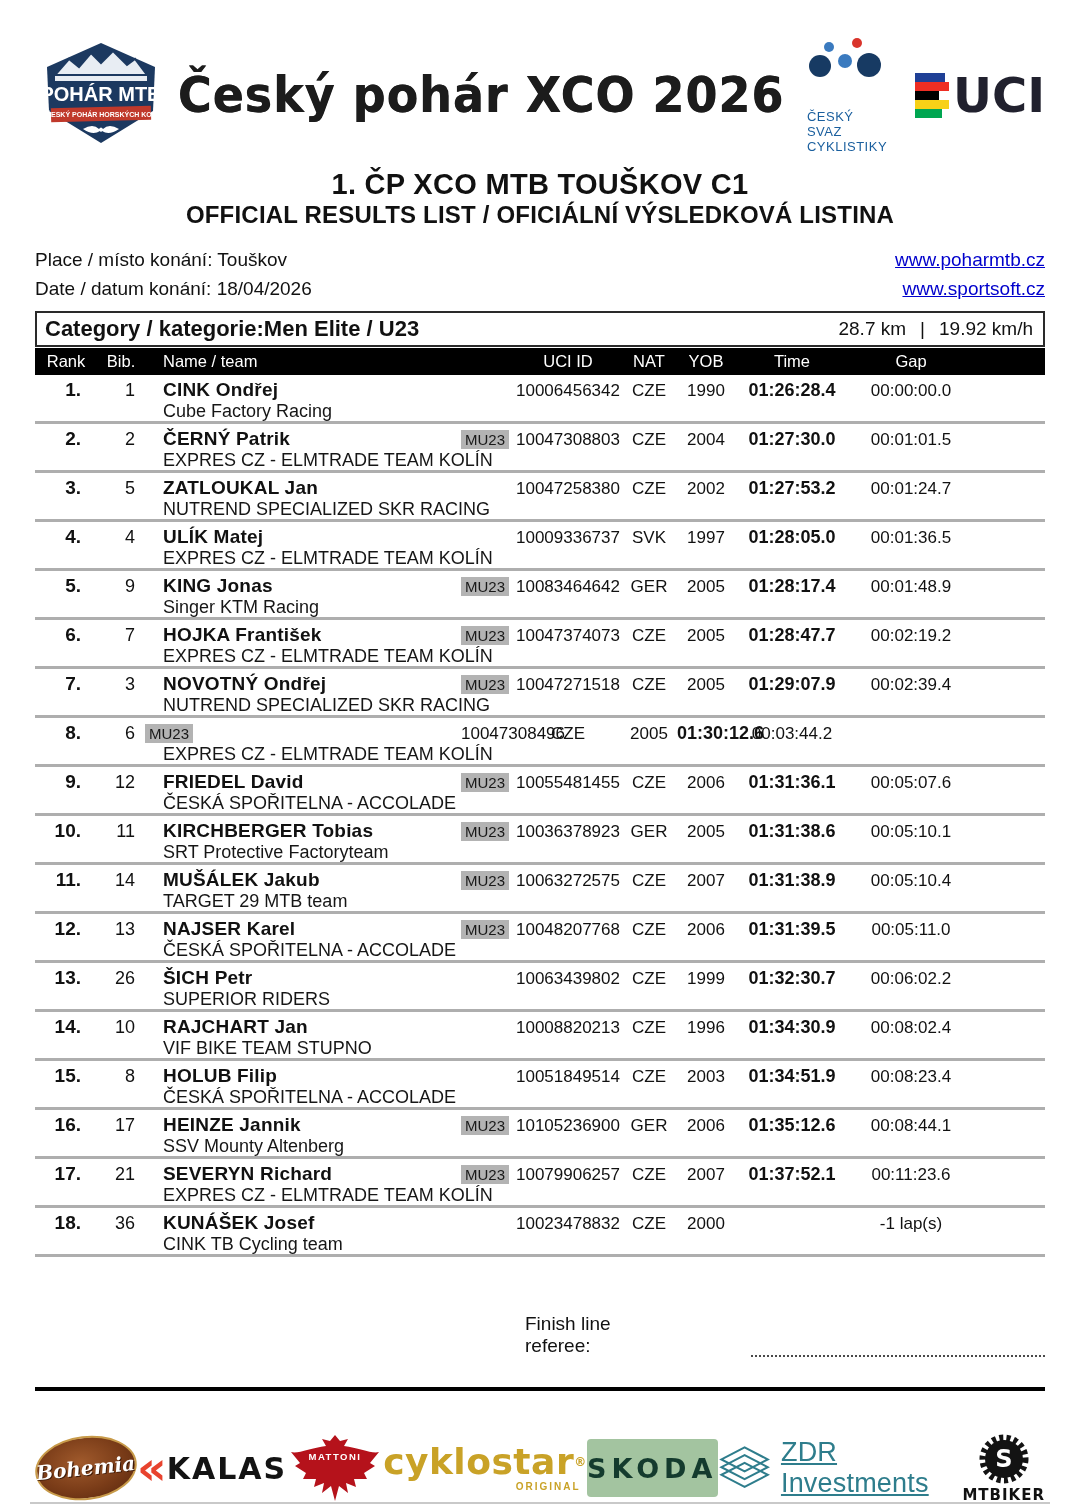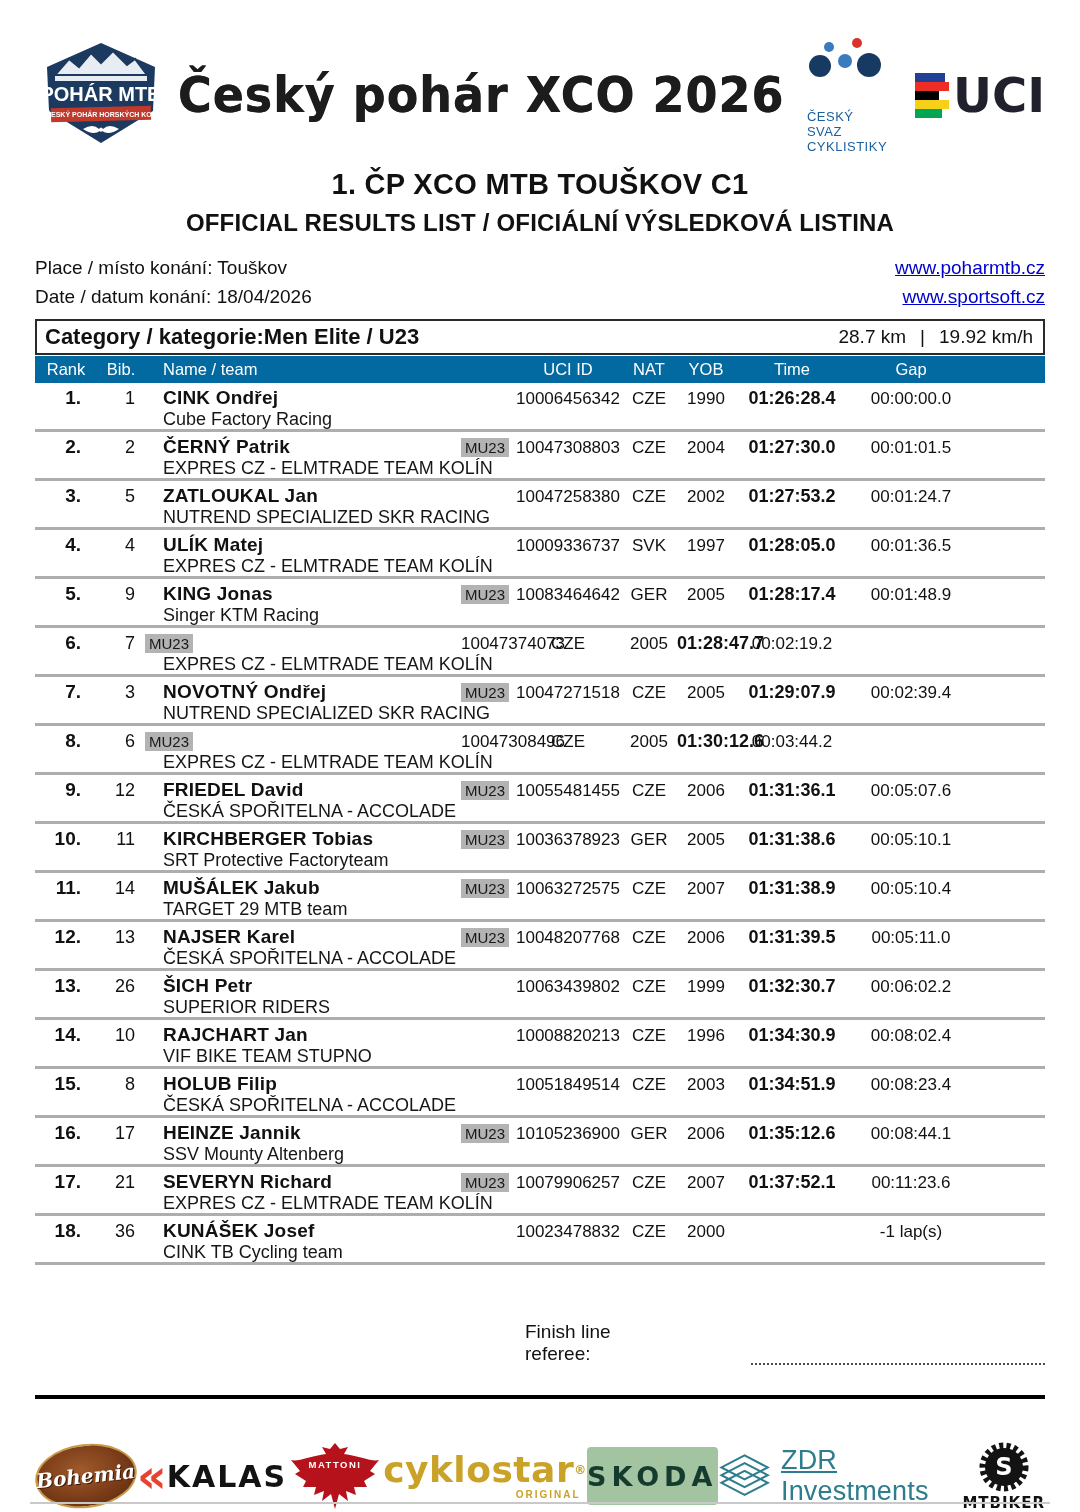--- a/index.html
+++ b/index.html
@@ -18,35 +18,35 @@
   .uci-stripes div { height:9px; }
   .uci-s1 { width:30px; background:#1f4096; }
   .uci-s2 { width:34px; background:#ee2e24; }
   .uci-s3 { width:24px; background:#000000; }
   .uci-s4 { width:34px; background:#f7d117; }
   .uci-s5 { width:27px; background:#00a651; }
   .uci-word { font-weight:900; font-size:48px; color:#21212e; letter-spacing:0; font-family:"DejaVu Sans", sans-serif; }
 
   
   .event-title { text-align:center; font-size:29px; font-weight:bold; margin-top:14px; letter-spacing:0.3px; }
-  .event-subtitle { text-align:center; font-size:24px; font-weight:bold; margin-top:8px; letter-spacing:0.2px; }
+  .event-subtitle { text-align:center; font-size:24px; font-weight:bold; letter-spacing:0.2px; }
 
   
   .info-block { margin-top:16px; }
   .info-row { display:flex; justify-content:space-between; align-items:baseline; font-size:19px; line-height:29px; }
   .info-row a { color:#0000cc; text-decoration:underline; font-size:19px; }
 
   
   .category-bar { margin-top:8px; border:2px solid #2a2a2a; display:flex; justify-content:space-between; align-items:center; padding:3px 10px 3px 8px; height:36px; }
   .category-left { font-size:22px; font-weight:bold; }
   .category-right { font-size:19px; display:flex; gap:14px; align-items:center; }
 
   
   .row-grid { display:grid; grid-template-columns:62px 48px 316px 54px 106px 56px 58px 114px 124px 1fr; align-items:baseline; }
-  .table-head { background:#0369a1; color:#fff; height:27px; align-items:center; font-size:16.5px; margin-top:1px; }
+  .table-head { background:#000000; color:#fff; height:27px; align-items:center; font-size:16.5px; margin-top:1px; }
   .th { white-space:nowrap; }
   .th-rank { text-align:center; }
   .th-bib { text-align:center; }
   .th-name { padding-left:18px; }
   .th-center { text-align:center; }
 
   .result-row { border-bottom:3px solid #aeaeae; padding-top:3px; }
   .line1 { line-height:23px; }
   .line2 { line-height:18px; padding-bottom:1px; }
   .cell { white-space:nowrap; }
@@ -261,20 +261,21 @@
     </div>
     <div class="row-grid line2">
       <span class="cell c-team">Singer KTM Racing</span>
     </div>
   </div>
 
   <div class="result-row">
     <div class="row-grid line1">
       <span class="cell c-rank">6.</span>
       <span class="cell c-bib">7</span>
+      <span class="cell c-name">HOJKA František</span>
       <span class="cell c-mu23"><span class="badge">MU23</span></span>
       <span class="cell c-uci">10047374073</span>
       <span class="cell c-nat">CZE</span>
       <span class="cell c-yob">2005</span>
       <span class="cell c-time">01:28:47.7</span>
       <span class="cell c-gap">00:02:19.2</span>
       <span class="cell"></span>
     </div>
     <div class="row-grid line2">
       <span class="cell c-team">EXPRES CZ - ELMTRADE TEAM KOLÍN</span>

